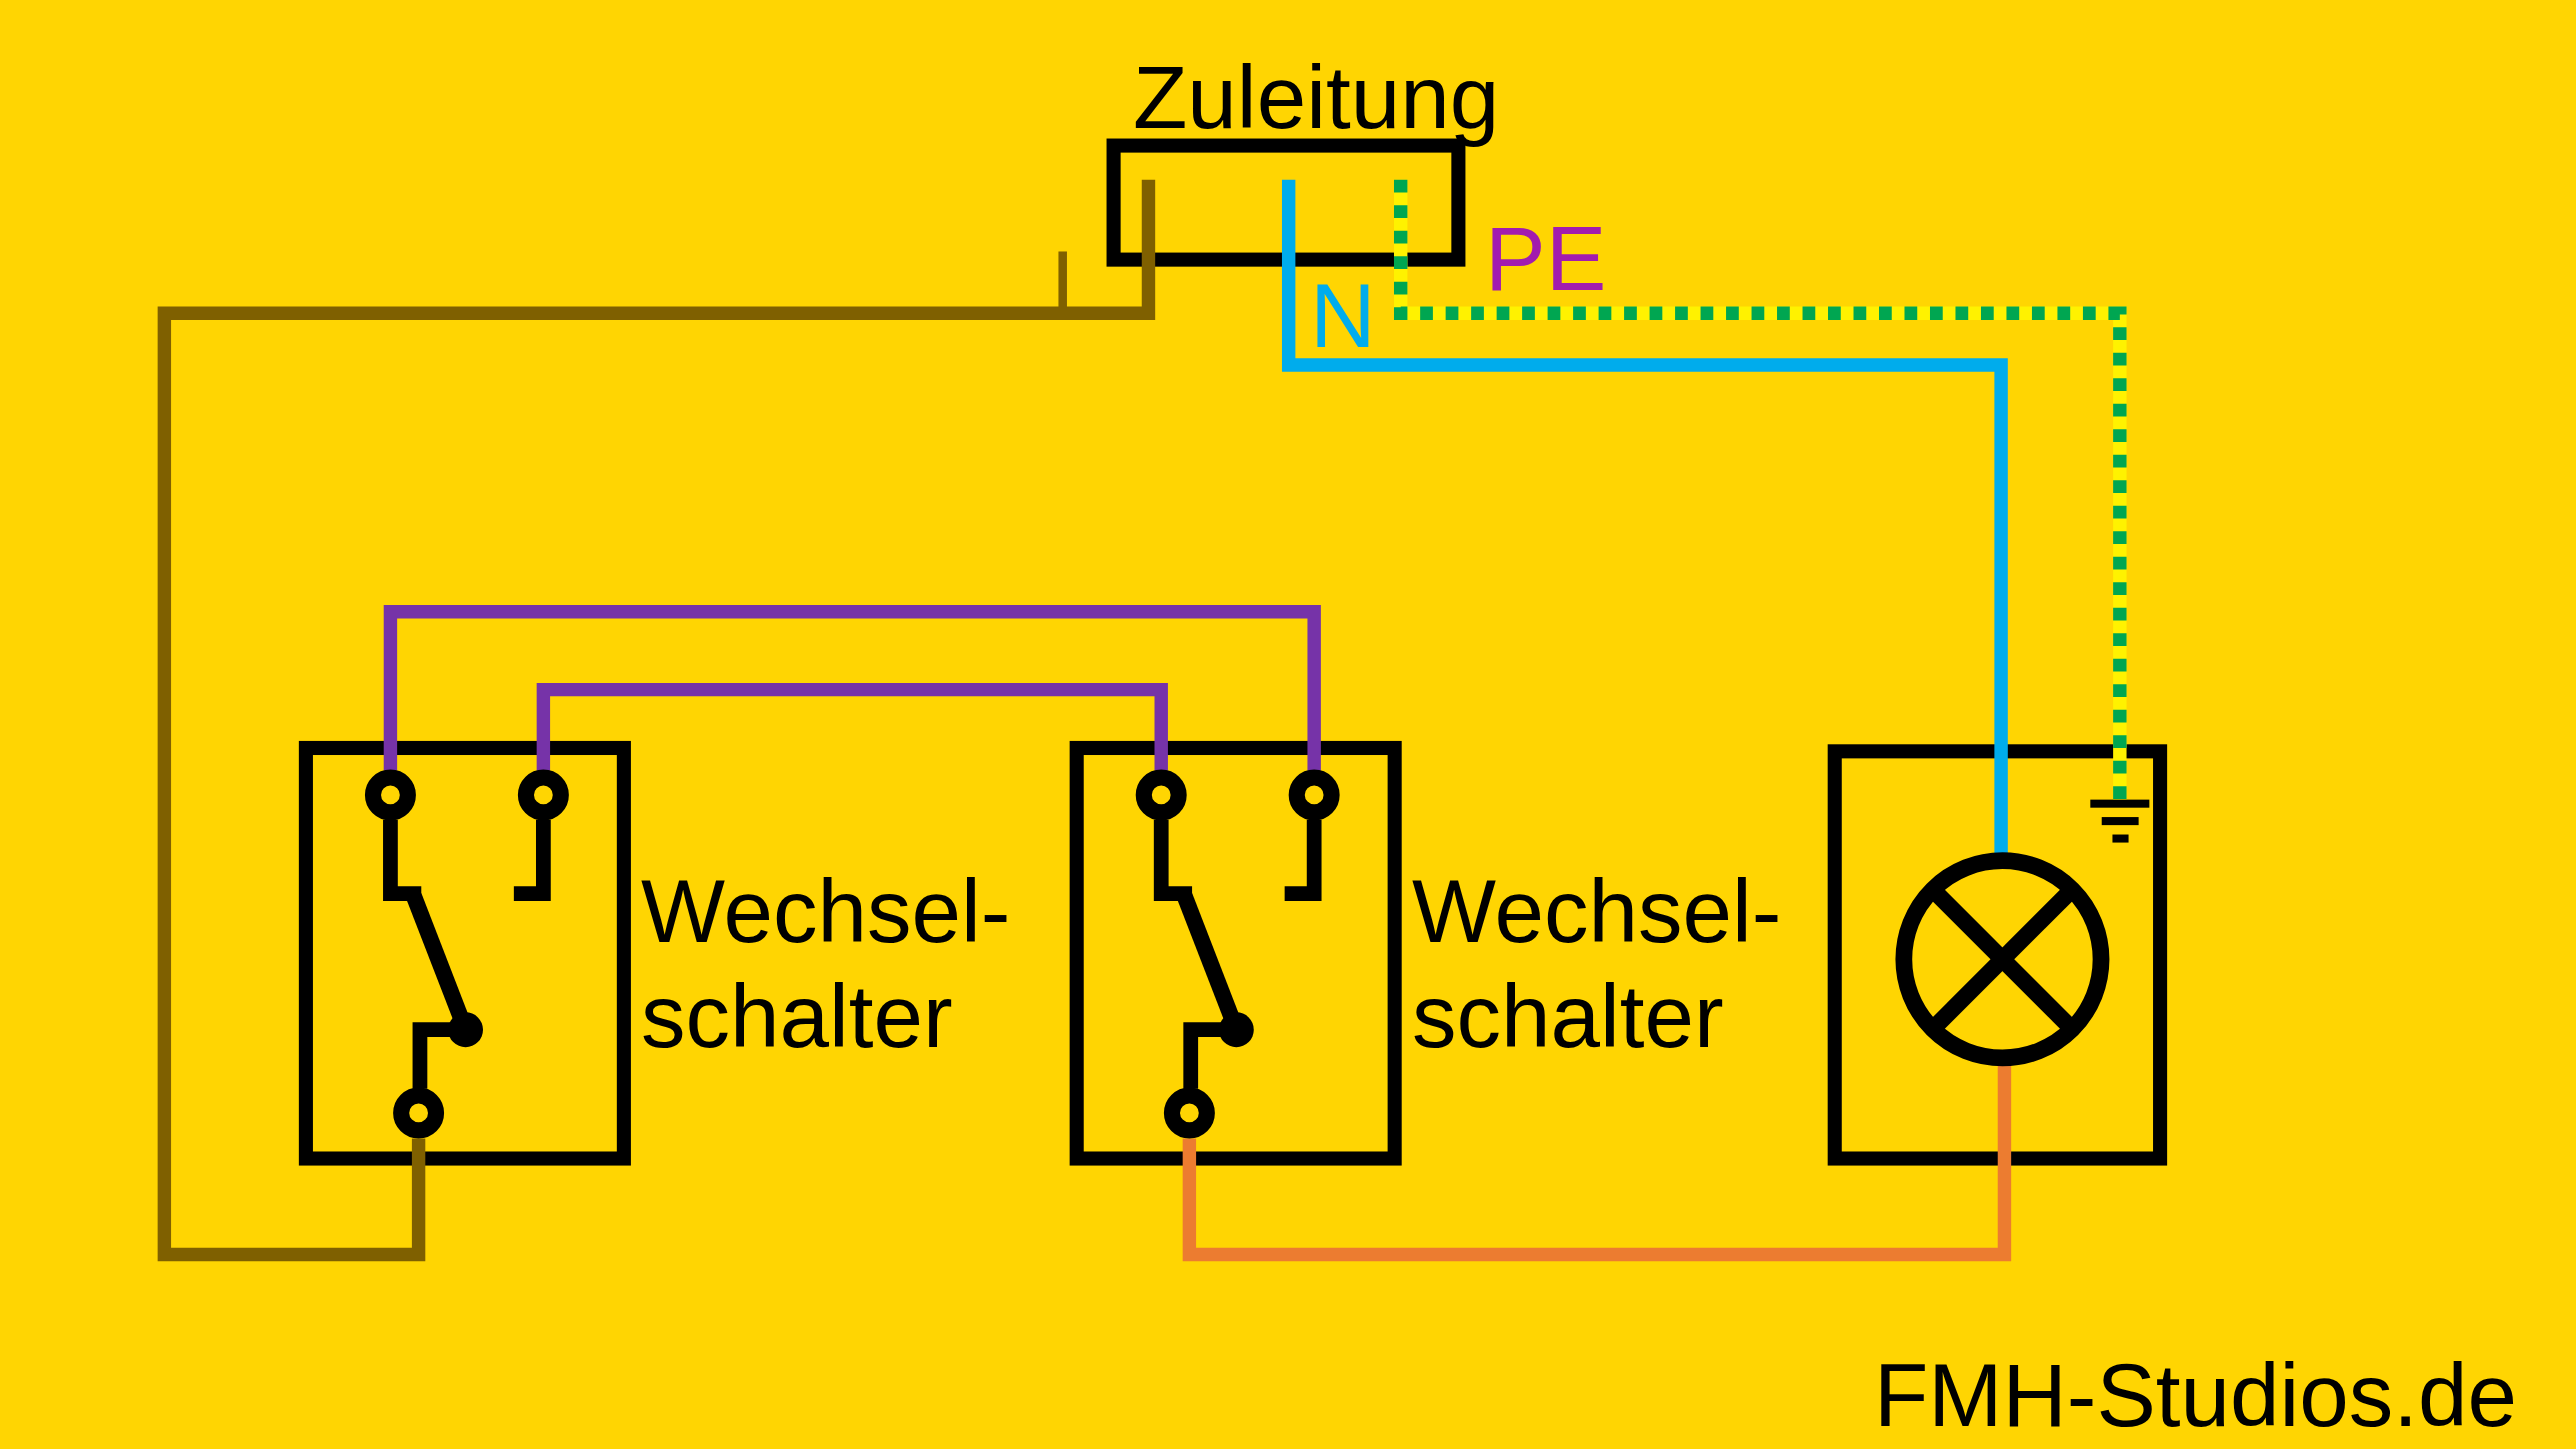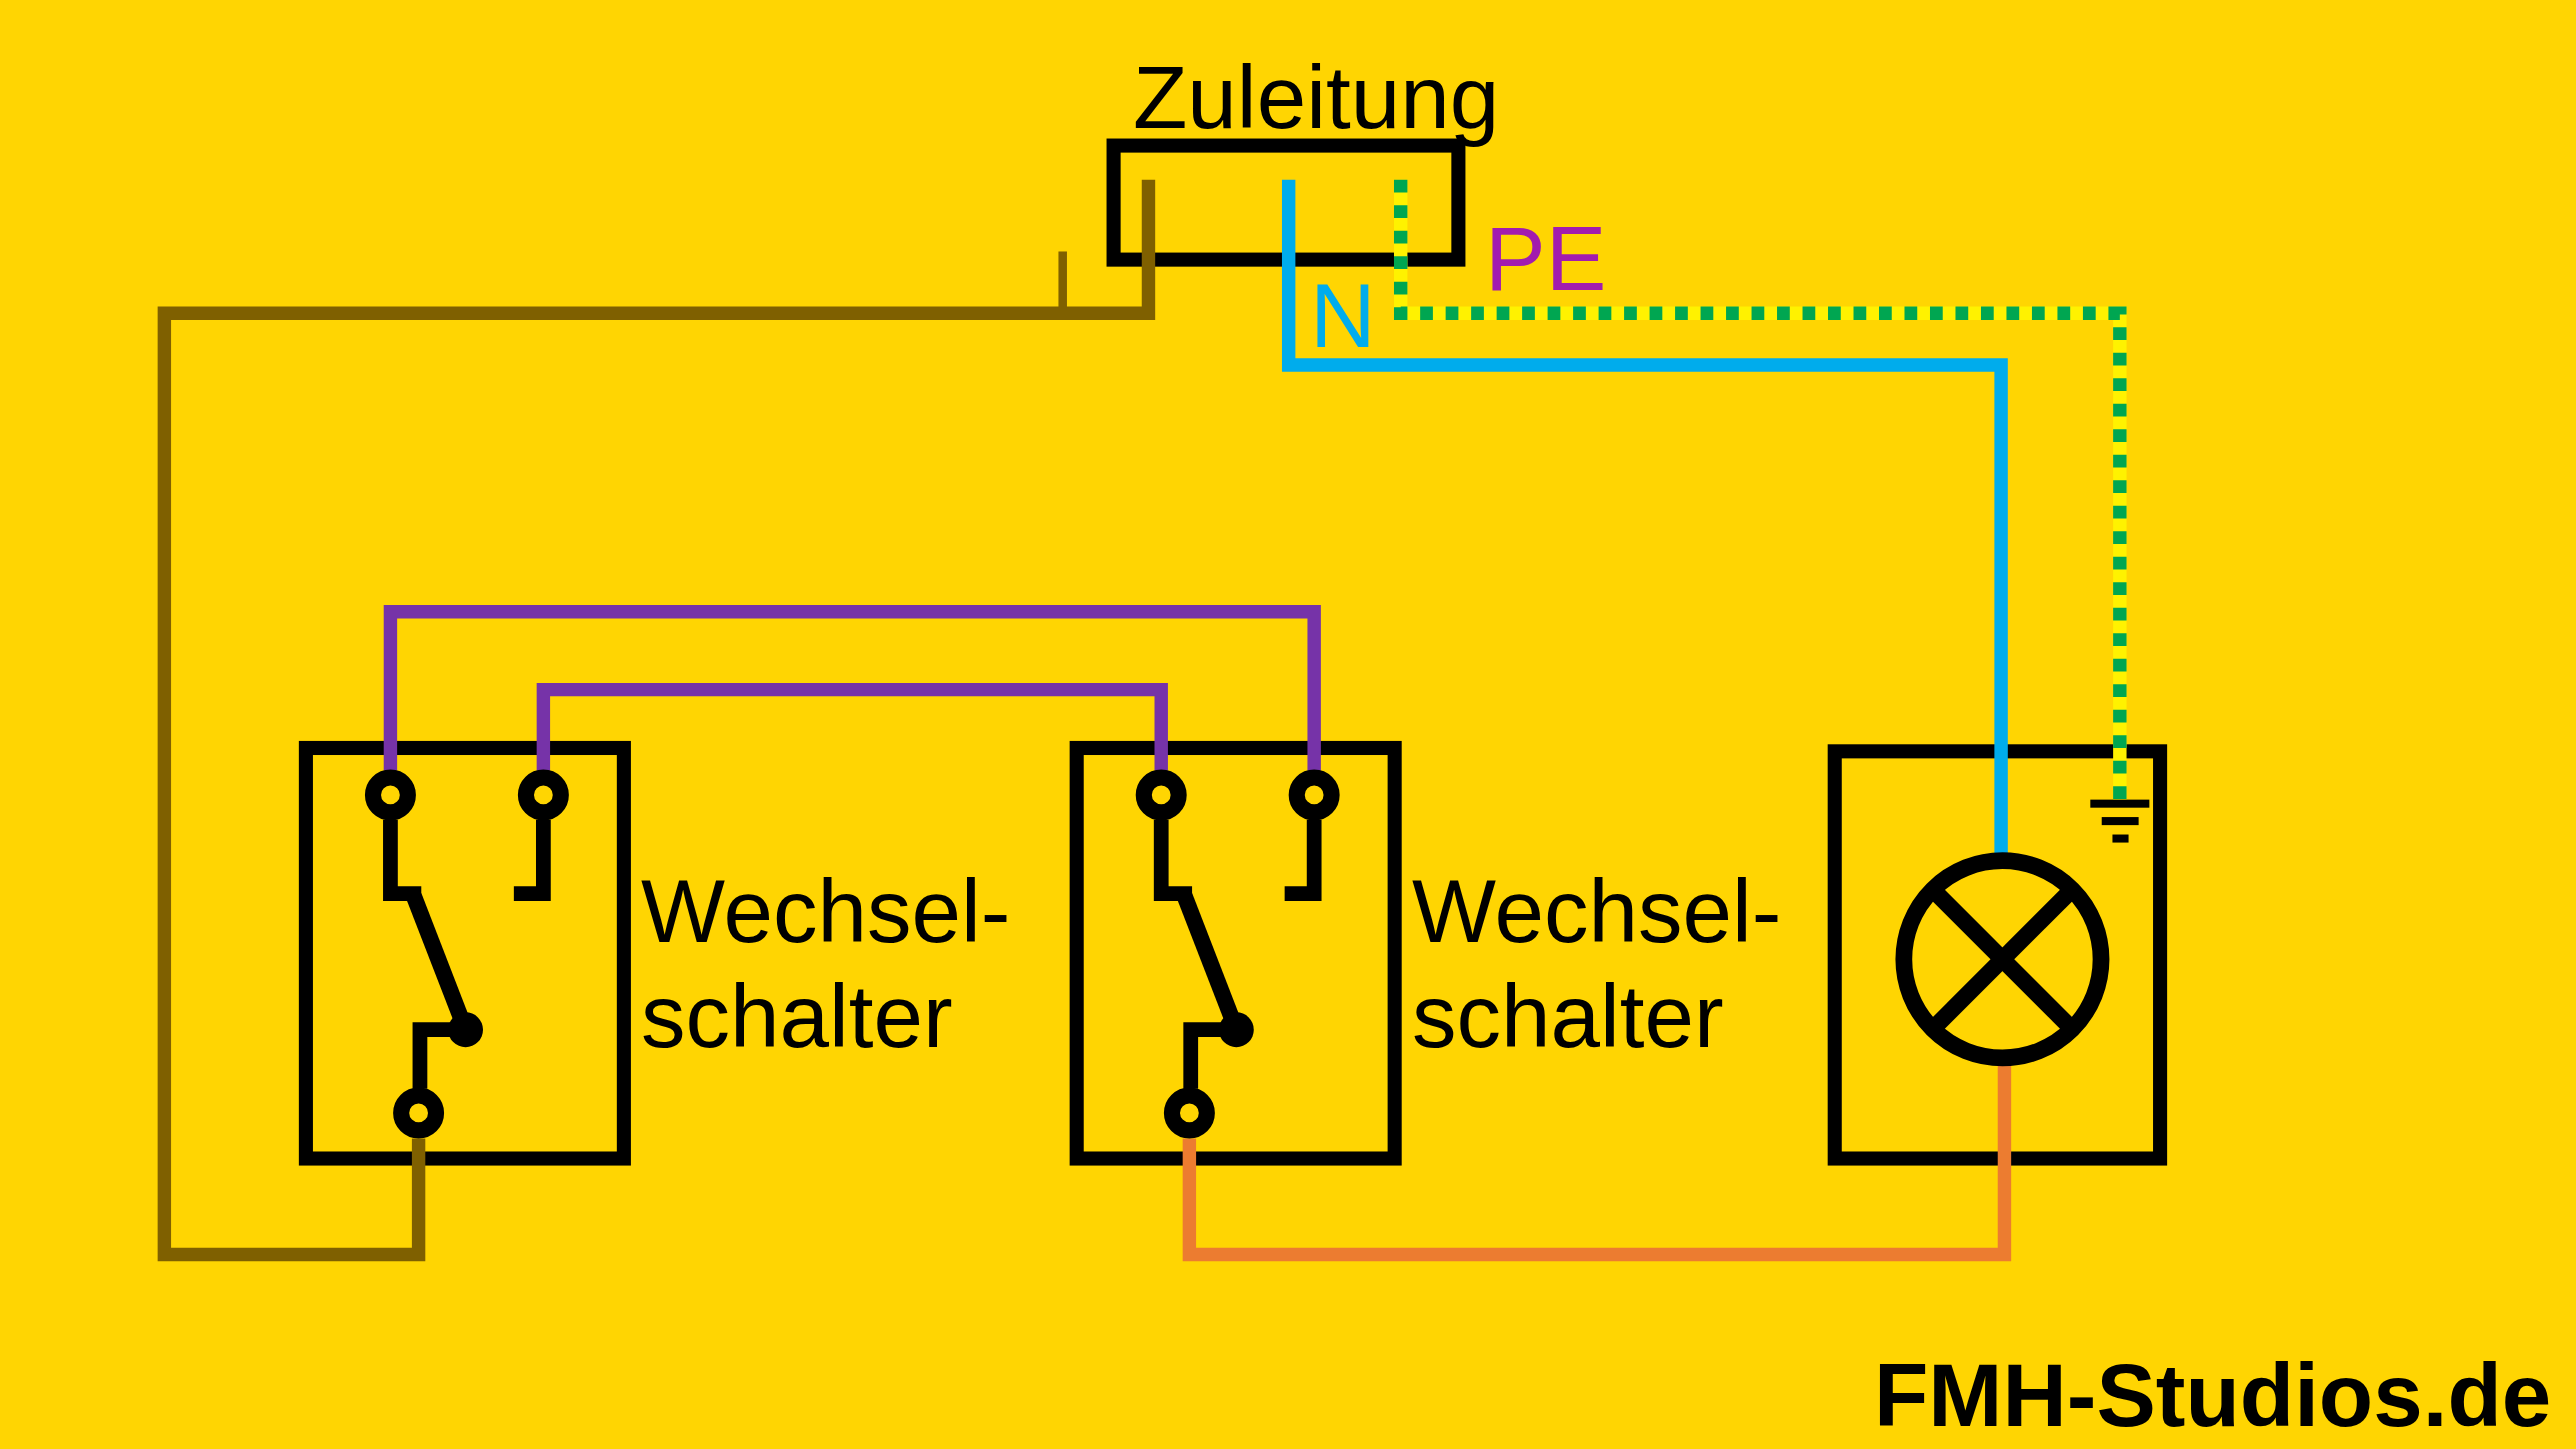--- a/index.html
+++ b/index.html
@@ -2,21 +2,21 @@
 <html style="font-size:10.7px"><head>
 <meta charset="utf-8">
 <style>
   html,body{margin:0;padding:0;background:#FFD502;}
   #canvas{position:relative;width:2576px;height:1449px;overflow:hidden;
           font-family:"Liberation Sans","DejaVu Sans",sans-serif;}
   #diagram{position:absolute;left:0;top:0;}
   .lbl{position:absolute;line-height:1;white-space:nowrap;color:#000;}
   .f133{font-size:89px;}
   .f135{font-size:91px;}
-  .fmh{font-size:89px;font-weight:bold;}
+  .fmh{font-size:89px;font-weight:normal;}
   .blk{stroke:#000000;fill:none;}
 </style>
 </head>
 <body>
 
 <div id="canvas">
 
   <svg id="diagram" width="2576" height="1449" viewBox="0 0 3840 2160">
 
     <rect x="0" y="0" width="3840" height="2160" fill="#FFD502"></rect>

